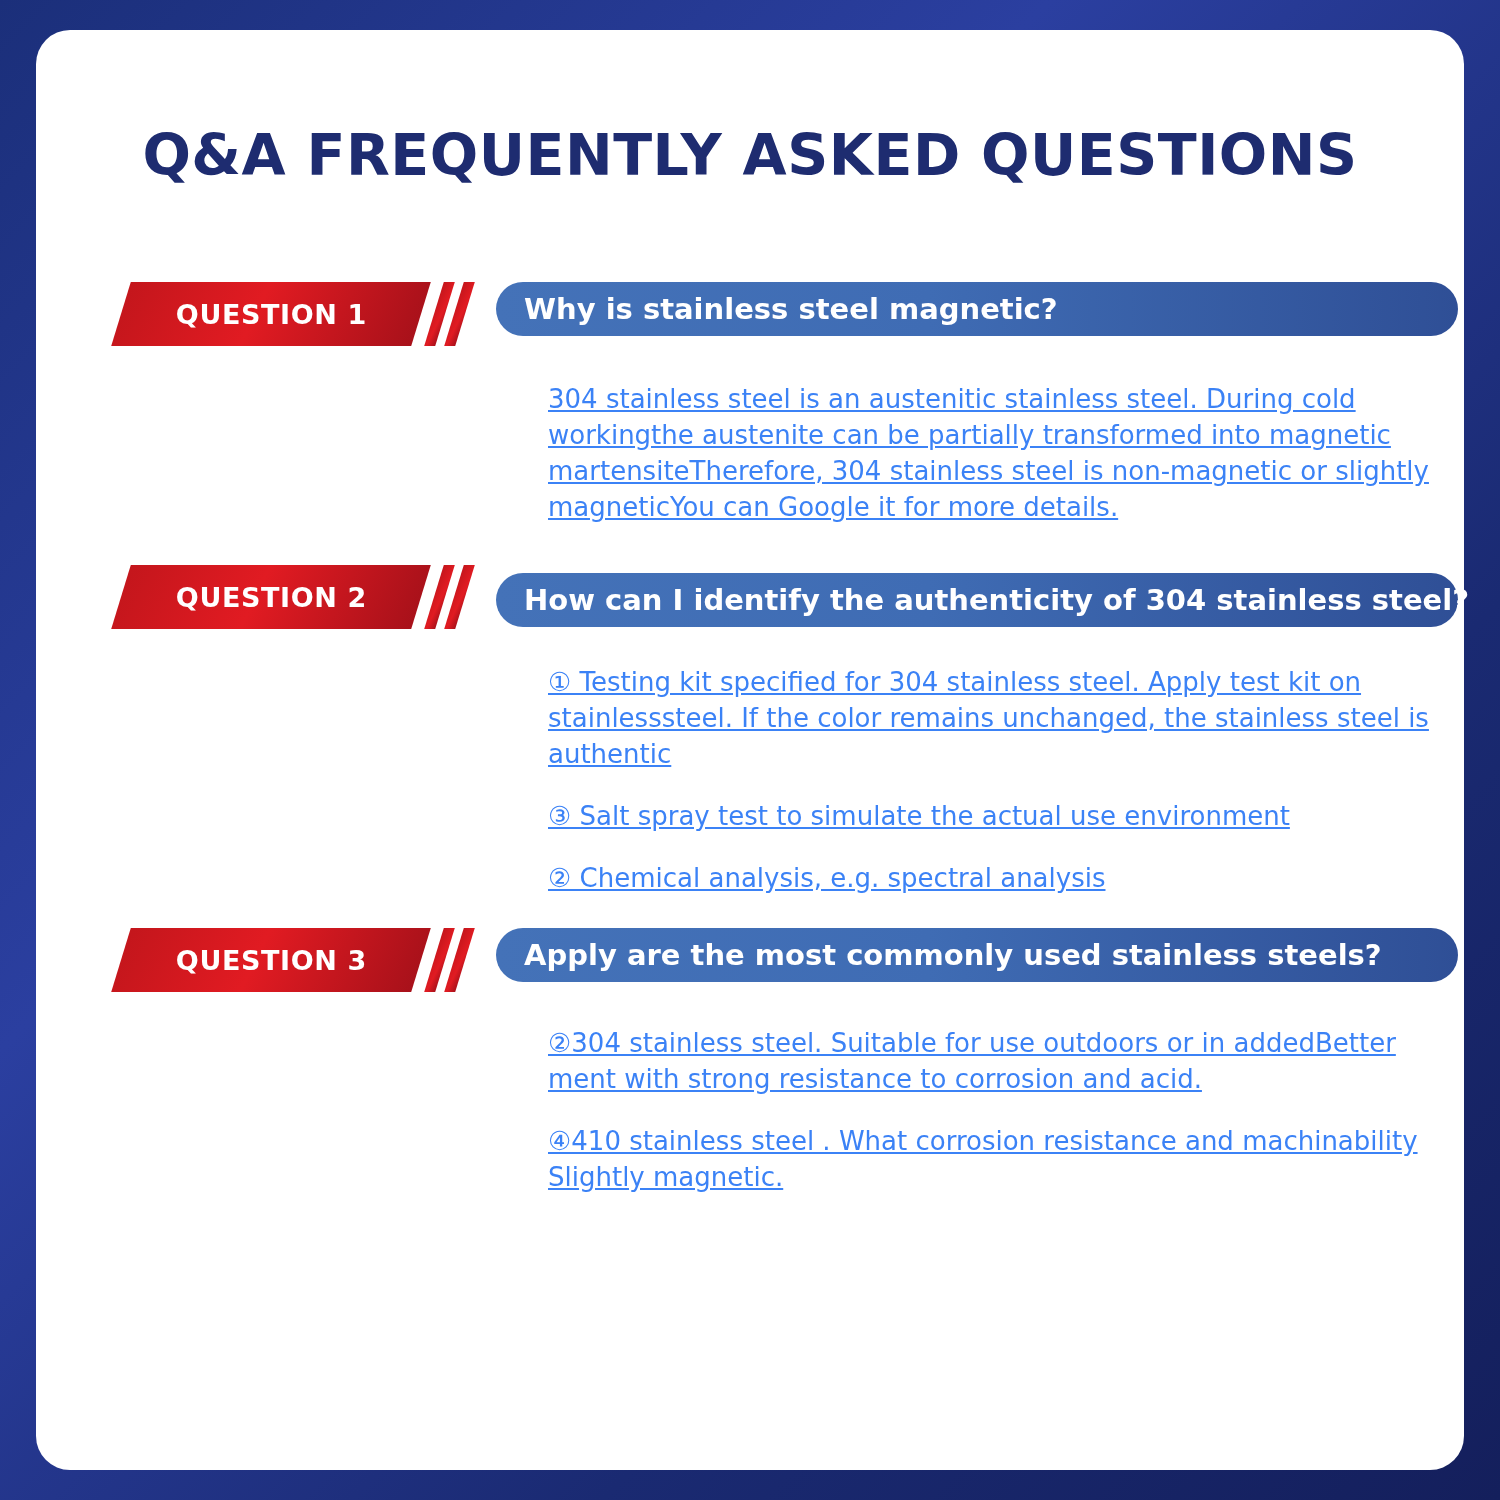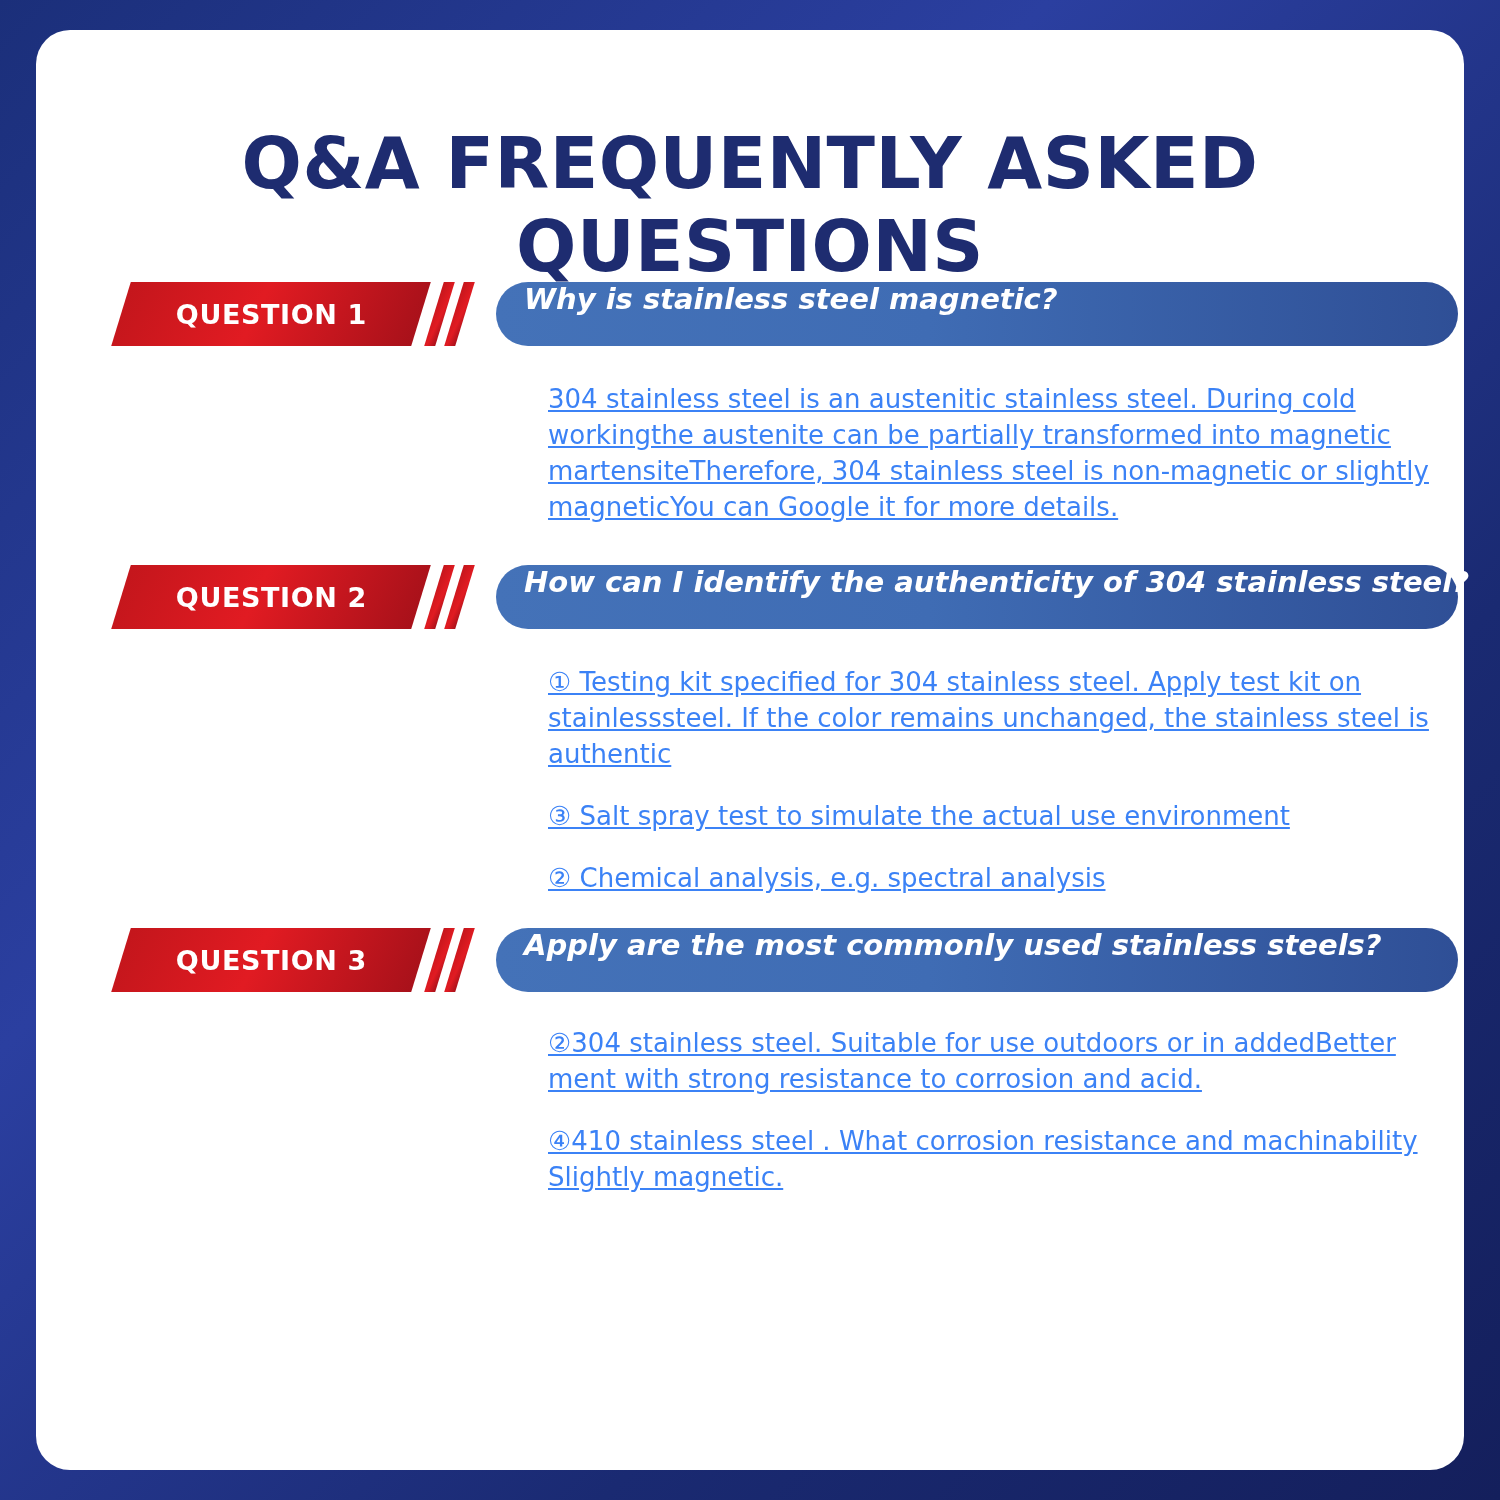--- a/index.html
+++ b/index.html
@@ -24,21 +24,21 @@
     box-sizing: border-box;
     padding: 0;
   }
   .title {
     position: absolute;
     left: 0;
     right: 0;
     top: 92px;
     text-align: center;
     color: #1e2c70;
-    font-size: 71px;
+    font-size: 57px;
     font-weight: bold;
     letter-spacing: 0.5px;
     font-family: "DejaVu Sans", sans-serif;
   }
 
   .qa-block {
     position: absolute;
     left: 0;
     right: 0;
   }
@@ -79,28 +79,27 @@
   }
   .slash1 { left: 398px; }
   .slash2 { left: 418px; }
 
   
   .banner {
     position: absolute;
     left: 460px;
     top: 0;
     width: 900px;
-    height: 64px;
+    height: 54px;
     border-radius: 33px;
     background: linear-gradient(90deg, #4472b8 0%, #3f6cb4 45%, #2f4f96 100%);
     display: flex;
-    align-items: flex-start;
+    align-items: center;
     box-sizing: border-box;
     padding-left: 28px;
-    font-style: italic;
   }
   .banner-text {
     color: #ffffff;
     font-size: 29px;
     font-weight: bold;
     white-space: nowrap;
   }
 
   .answer {
     position: absolute;
@@ -141,21 +140,21 @@
     </div>
   </div>
 
   <div class="qa-block" style="top: 535px;">
     <div class="row">
       <div class="tag">
         <span class="tag-label">QUESTION 2</span>
       </div>
       <div class="slash slash1"></div>
       <div class="slash slash2"></div>
-      <div class="banner" style="width:962px;">
+      <div class="banner" style="width:962px;margin-top:8px;">
         <span class="banner-text">How can I identify the authenticity of 304 stainless steel?</span>
       </div>
     </div>
     <div class="answer" style="top: 100px;">
       <p>① Testing kit specified for 304 stainless steel. Apply test kit on stainlesssteel. If the color remains unchanged, the stainless steel is authentic</p>
       <p>③ Salt spray test to simulate the actual use environment</p>
       <p>② Chemical analysis, e.g. spectral analysis</p>
     </div>
   </div>
 

